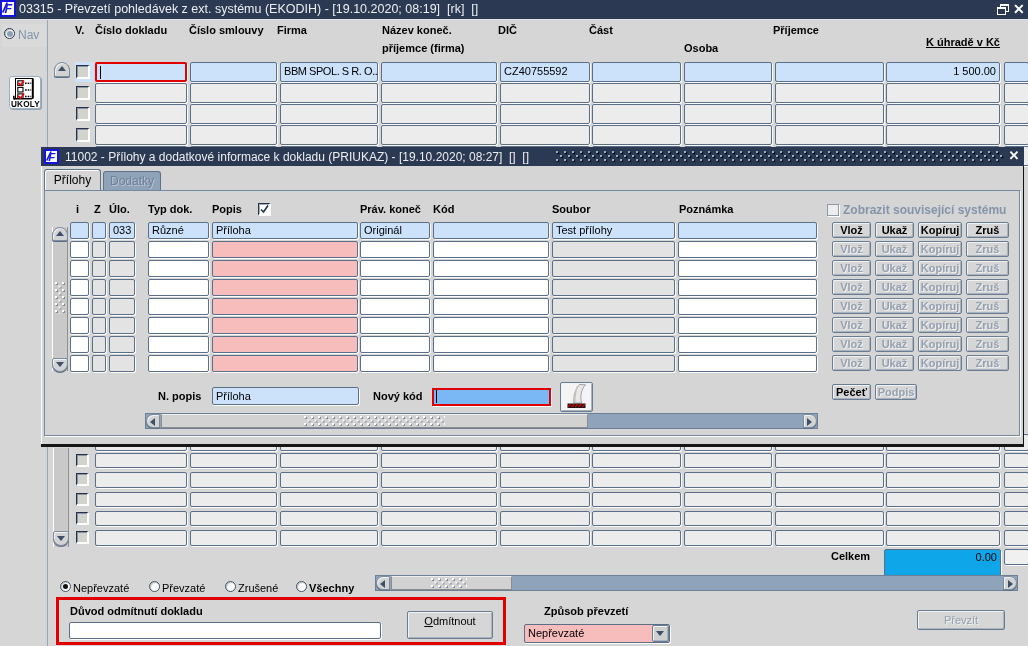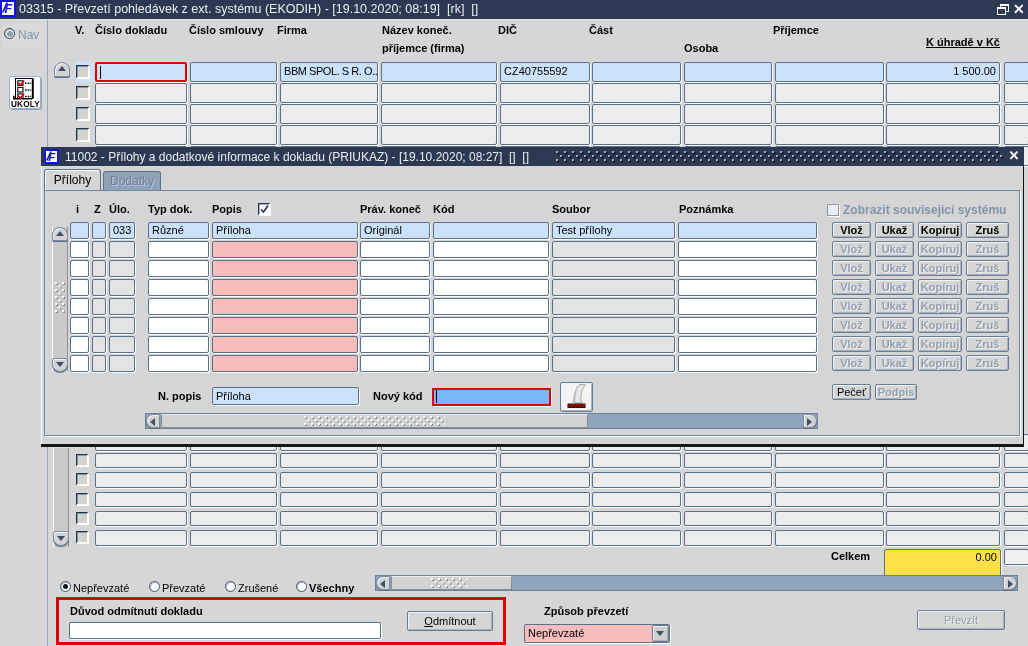--- a/index.html
+++ b/index.html
@@ -207,41 +207,41 @@
 <div class="fld " style="left:500px;top:530.3px;width:90px;height:15.5px;"></div>
 <div class="fld " style="left:592px;top:530.3px;width:89px;height:15.5px;"></div>
 <div class="fld " style="left:684px;top:530.3px;width:88px;height:15.5px;"></div>
 <div class="fld " style="left:775px;top:530.3px;width:109px;height:15.5px;"></div>
 <div class="fld " style="left:886px;top:530.3px;width:114px;height:15.5px;text-align:right;"></div>
 <div class="fld " style="left:1004px;top:530.3px;width:25px;height:15.5px;"></div>
 <div class="a" style="left:53px;top:448px;width:16px;height:99px;background:#c9c9c9;border-left:1px solid #fff;border-right:1px solid #909090;"></div>
 <div class="sbtn" style="left:53px;top:531px;width:16px;height:15px;border-radius:2px 2px 8px 8px;"></div>
 <div class="tri-dn" style="left:57px;top:536px;"></div>
 <div class="hdr" style="left:831px;top:550px;">Celkem</div>
-<div class="fld" style="left:884px;top:549px;width:117px;height:32px;background:#fde047;text-align:right;line-height:12px;">0.00</div>
+<div class="fld" style="left:884px;top:549px;width:117px;height:32px;background:#0ea5e9;text-align:right;line-height:12px;">0.00</div>
 <div class="fld" style="left:1004px;top:549px;width:25px;height:16px;background:#f0f0f0;"></div>
 <div class="radio sel a" style="left:60px;top:581px;"></div>
 <div class="a" style="left:73px;top:582px;">Nepřevzaté</div>
 <div class="radio a" style="left:149px;top:581px;"></div>
 <div class="a" style="left:162px;top:582px;">Převzaté</div>
 <div class="radio a" style="left:225px;top:581px;"></div>
 <div class="a" style="left:238px;top:582px;">Zrušené</div>
 <div class="radio a" style="left:296px;top:581px;"></div>
 <div class="a" style="left:309px;top:582px;font-weight:bold;">Všechny</div>
 <div class="a" style="left:375px;top:575px;width:643px;height:16px;background:#8fa3ba;border:1px solid #6d8098;"></div>
 <div class="sbtn" style="left:376px;top:576px;width:14px;height:14px;border-radius:8px 2px 2px 8px;"></div>
 <div class="tri-lf" style="left:380px;top:580px;"></div>
 <div class="a" style="left:391px;top:576px;width:121px;height:14px;background:#d2d2d2;border:1px solid #8c8c8c;border-top-color:#eee;"></div>
 <div class="dots a" style="left:431px;top:578px;width:36px;height:10px;"></div>
 <div class="sbtn" style="left:1003px;top:576px;width:14px;height:14px;border-radius:2px 8px 8px 2px;"></div>
 <div class="tri-rt" style="left:1008px;top:580px;"></div>
 <div class="a" style="left:56px;top:597px;width:450px;height:48px;border:3px solid #e10000;"></div>
 <div class="hdr" style="left:70px;top:605px;">Důvod odmítnutí dokladu</div>
 <div class="fld white" style="left:69px;top:622px;width:312px;height:17px;"></div>
-<div class="btn" style="left:407px;top:611px;width:86px;height:20px;line-height:18px;"><span style="text-decoration:underline;">O</span>dmítnout</div>
+<div class="btn" style="left:407px;top:611px;width:86px;height:28px;line-height:18px;"><span style="text-decoration:underline;">O</span>dmítnout</div>
 <div class="hdr" style="left:544px;top:605px;">Způsob převzetí</div>
 <div class="fld pink" style="left:524px;top:624px;width:146px;height:19px;line-height:15px;">Nepřevzaté</div>
 <div class="btn" style="left:652px;top:625px;width:17px;height:17px;background:#cfcfcf;"></div>
 <div class="tri-dn" style="left:656px;top:631px;"></div>
 <div class="btn dis" style="left:917px;top:610px;width:88px;height:20px;line-height:18px;">Převzít</div>
 <div class="a" style="left:41px;top:147px;width:984px;height:300px;">
 <div class="a" style="left:0;top:19px;width:983px;height:278px;background:#d5d5d5;border-left:1px solid #fbfbfb;border-right:1px solid #111;"></div>
 <div class="a" style="left:0;top:297px;width:983px;height:3px;background:#161616;"></div>
 <div class="a" style="left:0;top:0;width:983px;height:19px;background:#2b3a52;"></div>
 <div class="a pat" style="left:515px;top:4px;width:448px;height:12px;"></div>
@@ -389,21 +389,21 @@
 <div class="fld" style="left:391px;top:241px;width:119px;height:18px;background:#7ab7f5;border:2px solid #e00000;border-radius:0;"></div>
 <div class="a" style="left:395px;top:243px;width:1px;height:13px;background:#000;"></div>
 <div class="btn" style="left:519px;top:235px;width:33px;height:30px;background:#f4f4f4;">
 <svg width="31" height="28" viewBox="0 0 31 28" style="position:absolute;left:0;top:0;">
 <path d="M18.5 1.5 C14 7 12.5 12 12.8 20 L20.5 20 C18.8 13 20.5 6 24.5 1.8 Z" fill="#e8e8e8" stroke="#9a9a9a" stroke-width="0.9"></path>
 <path d="M16.5 3 C14.5 8 13.8 13 13.9 19" stroke="#c4c4c4" stroke-width="1.4" fill="none"></path>
 <rect x="6.5" y="20.5" width="18" height="4.5" fill="#181818"></rect>
 <path d="M7 24 l3 -3 M10.5 24 l3 -3 M14 24 l3 -3 M17.5 24 l3 -3 M21 24 l3 -3" stroke="#e00000" stroke-width="1.1"></path>
 </svg>
     </div>
-<div class="btn" style="left:791px;top:237px;width:39px;height:16px;line-height:14px;font-weight:normal;">Pečeť</div>
+<div class="btn" style="left:791px;top:237px;width:39px;height:16px;line-height:14px;font-weight:bold;">Pečeť</div>
 <div class="btn dis" style="left:834px;top:237px;width:42px;height:16px;line-height:14px;font-weight:bold;">Podpis</div>
 <div class="a" style="left:104px;top:266px;width:673px;height:16px;background:#8fa3ba;border:1px solid #6d8098;"></div>
 <div class="sbtn" style="left:105px;top:267px;width:14px;height:14px;border-radius:8px 2px 2px 8px;"></div>
 <div class="tri-lf" style="left:109px;top:271px;"></div>
 <div class="a" style="left:120px;top:267px;width:427px;height:14px;background:#d2d2d2;border:1px solid #8c8c8c;border-top-color:#eee;"></div>
 <div class="dots a" style="left:263px;top:269px;width:141px;height:10px;"></div>
 <div class="sbtn" style="left:762px;top:267px;width:14px;height:14px;border-radius:2px 8px 8px 2px;"></div>
 <div class="tri-rt" style="left:766px;top:271px;"></div>
 </div>
 </body></html>

